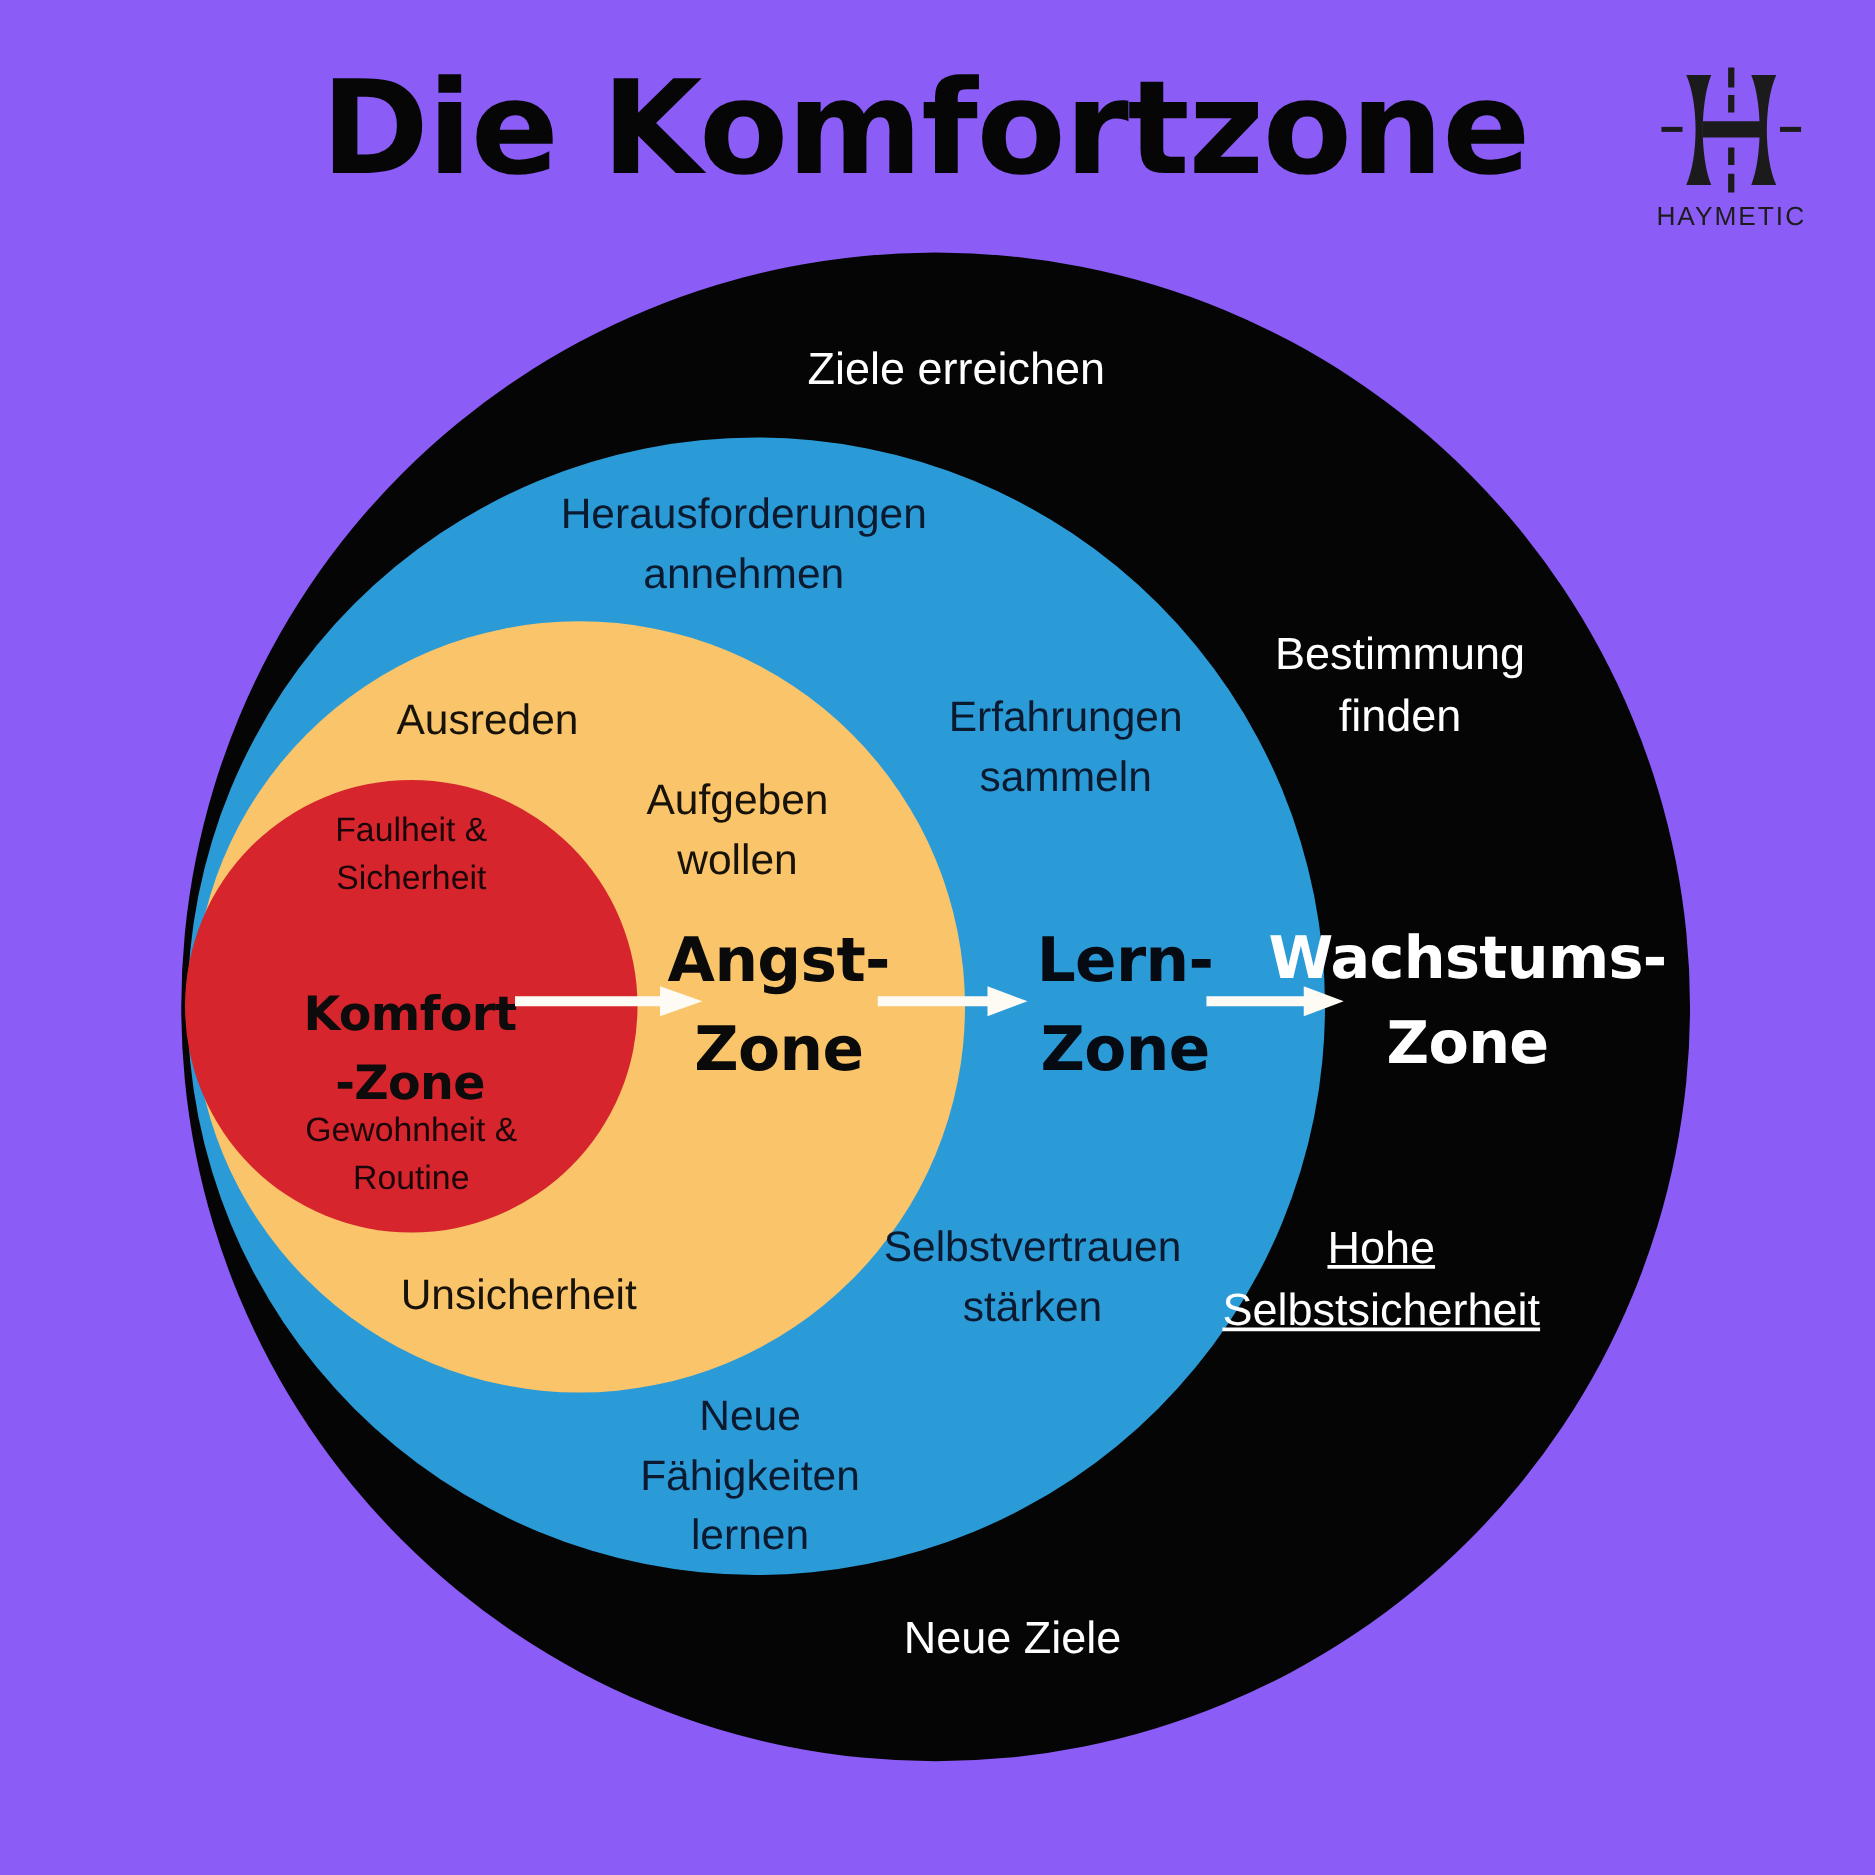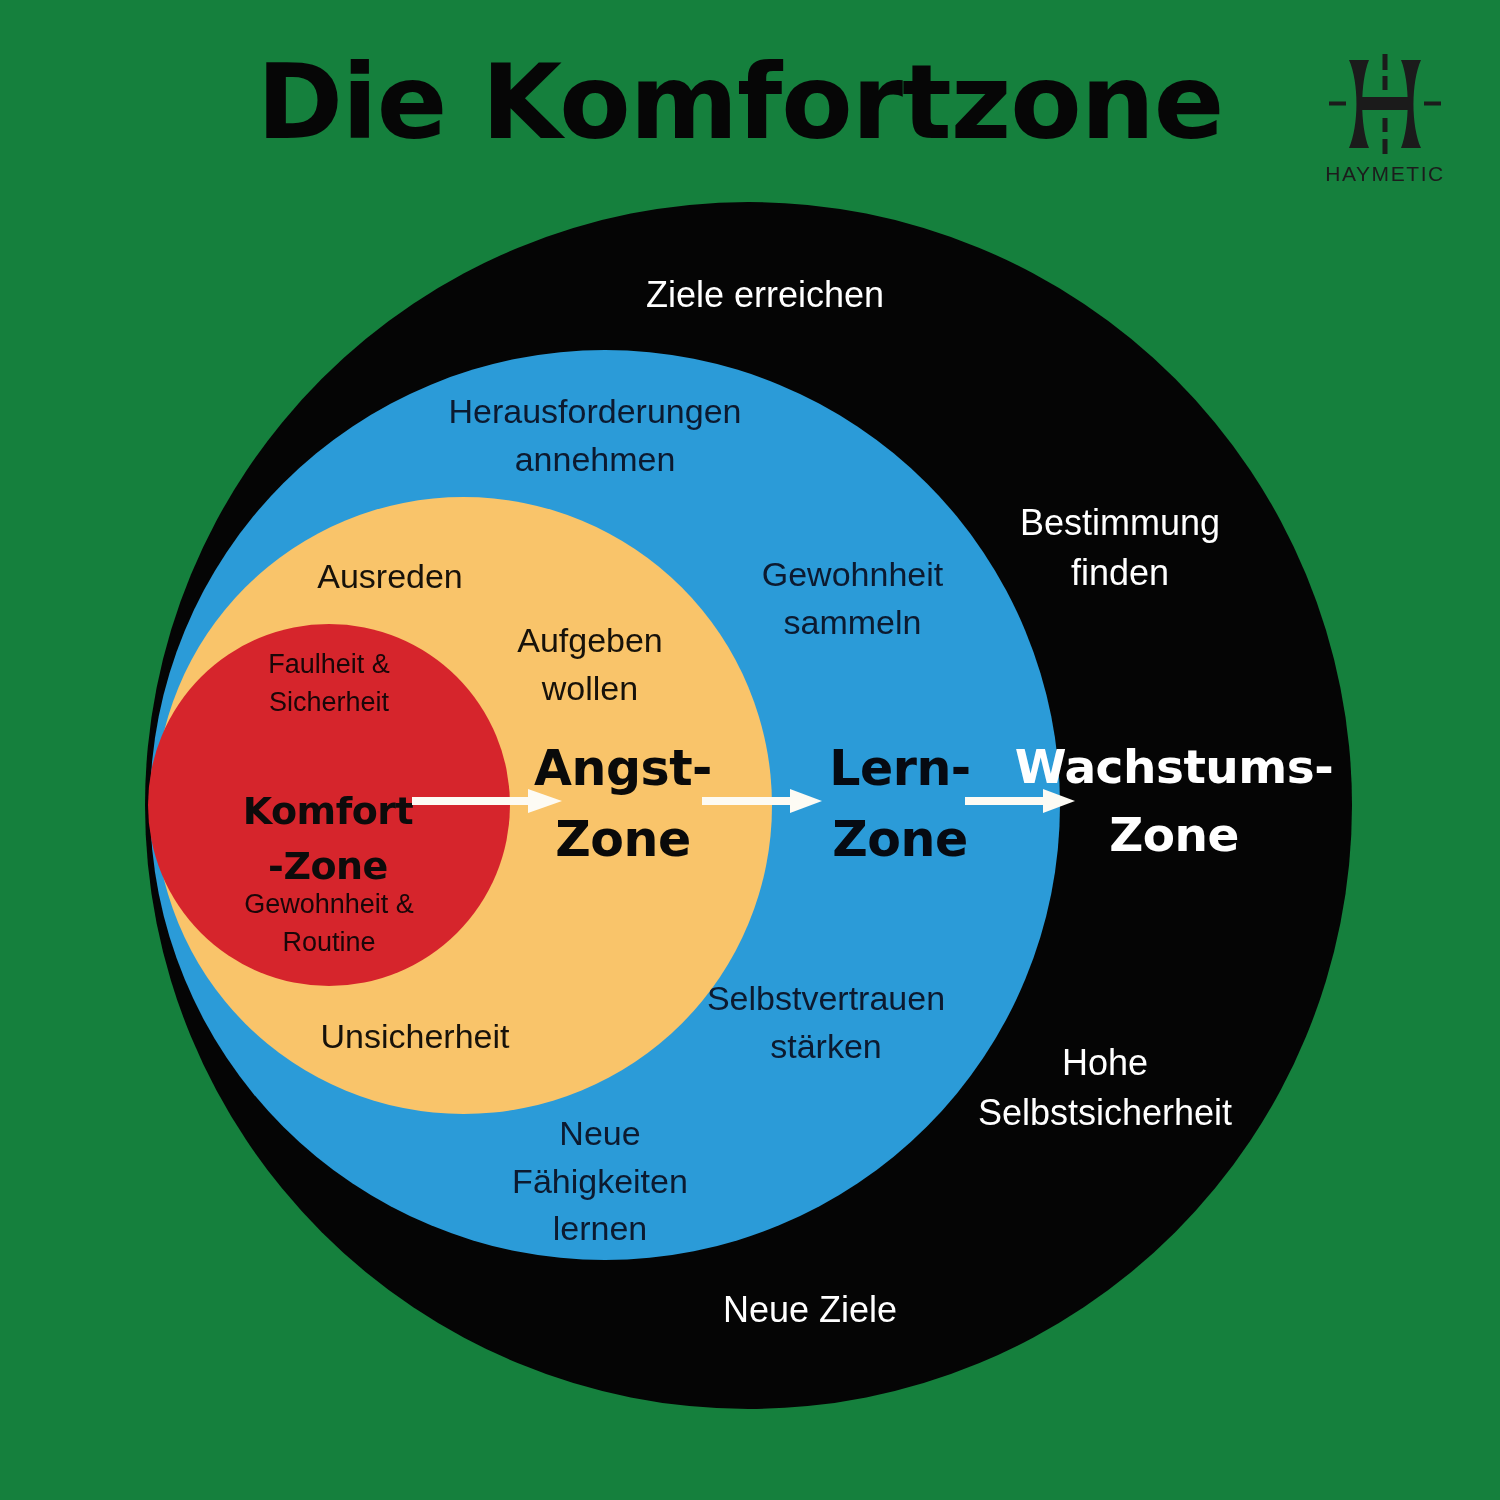--- a/index.html
+++ b/index.html
@@ -11,21 +11,21 @@
     width: 1500px;
     height: 1500px;
     font-family: "Liberation Sans", sans-serif;
     overflow: hidden;
   }
 
   #poster {
     position: relative;
     width: 1500px;
     height: 1500px;
-    background: #15803d;
+    background: #8b5cf6;
   }
 
   
   .header {
     position: absolute;
     left: 0;
     top: 0;
     width: 1500px;
     height: 200px;
   }
@@ -150,21 +150,21 @@
   .p-ausreden      { left: 250px;  top: 553px;  width: 280px; }
   .p-aufgeben      { left: 440px;  top: 617px;  width: 300px; }
   .p-angstvor      { left: 415px;  top: 898px;  width: 320px; }
   .p-unsicherheit  { left: 255px;  top: 1013px; width: 320px; }
   .p-herausford    { left: 410px;  top: 388px;  width: 370px; }
   .p-erfahrungen   { left: 700px;  top: 551px;  width: 305px; }
   .p-selbstvertr   { left: 666px;  top: 975px;  width: 320px; }
   .p-faehigkeiten  { left: 440px;  top: 1110px; width: 320px; }
   .p-ziele-err     { left: 555px;  top: 270px;  width: 420px; }
   .p-bestimmung    { left: 950px;  top: 450px;  width: 340px; margin-top: 48px; }
-  .p-hohe-selbst   { left: 905px;  top: 1038px; width: 400px; }
+  .p-hohe-selbst   { left: 905px;  top: 973px; width: 400px; text-decoration: underline; }
   .p-neue-ziele    { left: 610px;  top: 1285px; width: 400px; }
 
   
   .arrow {
     position: absolute;
     height: 26px;
   }
   .arrow svg { display: block; }
   .a1 { left: 412px; top: 788px; width: 150px; }
   .a2 { left: 702px; top: 788px; width: 120px; }
@@ -208,21 +208,21 @@
 
     <div class="lbl desc on-black p-ziele-err">Ziele erreichen</div>
     <div class="lbl desc on-black p-bestimmung">Bestimmung
 finden</div>
     <div class="lbl desc on-black p-hohe-selbst">Hohe
 Selbstsicherheit</div>
     <div class="lbl desc on-black p-neue-ziele">Neue Ziele</div>
 
     <div class="lbl desc on-blue p-herausford">Herausforderungen
 annehmen</div>
-    <div class="lbl desc on-blue p-erfahrungen">Gewohnheit
+    <div class="lbl desc on-blue p-erfahrungen">Erfahrungen
 sammeln</div>
     <div class="lbl desc on-blue p-selbstvertr">Selbstvertrauen
 stärken</div>
     <div class="lbl desc on-blue p-faehigkeiten">Neue
 Fähigkeiten
 lernen</div>
 
     <div class="lbl desc on-amber p-ausreden">Ausreden</div>
     <div class="lbl desc on-amber p-aufgeben">Aufgeben
 wollen</div>

